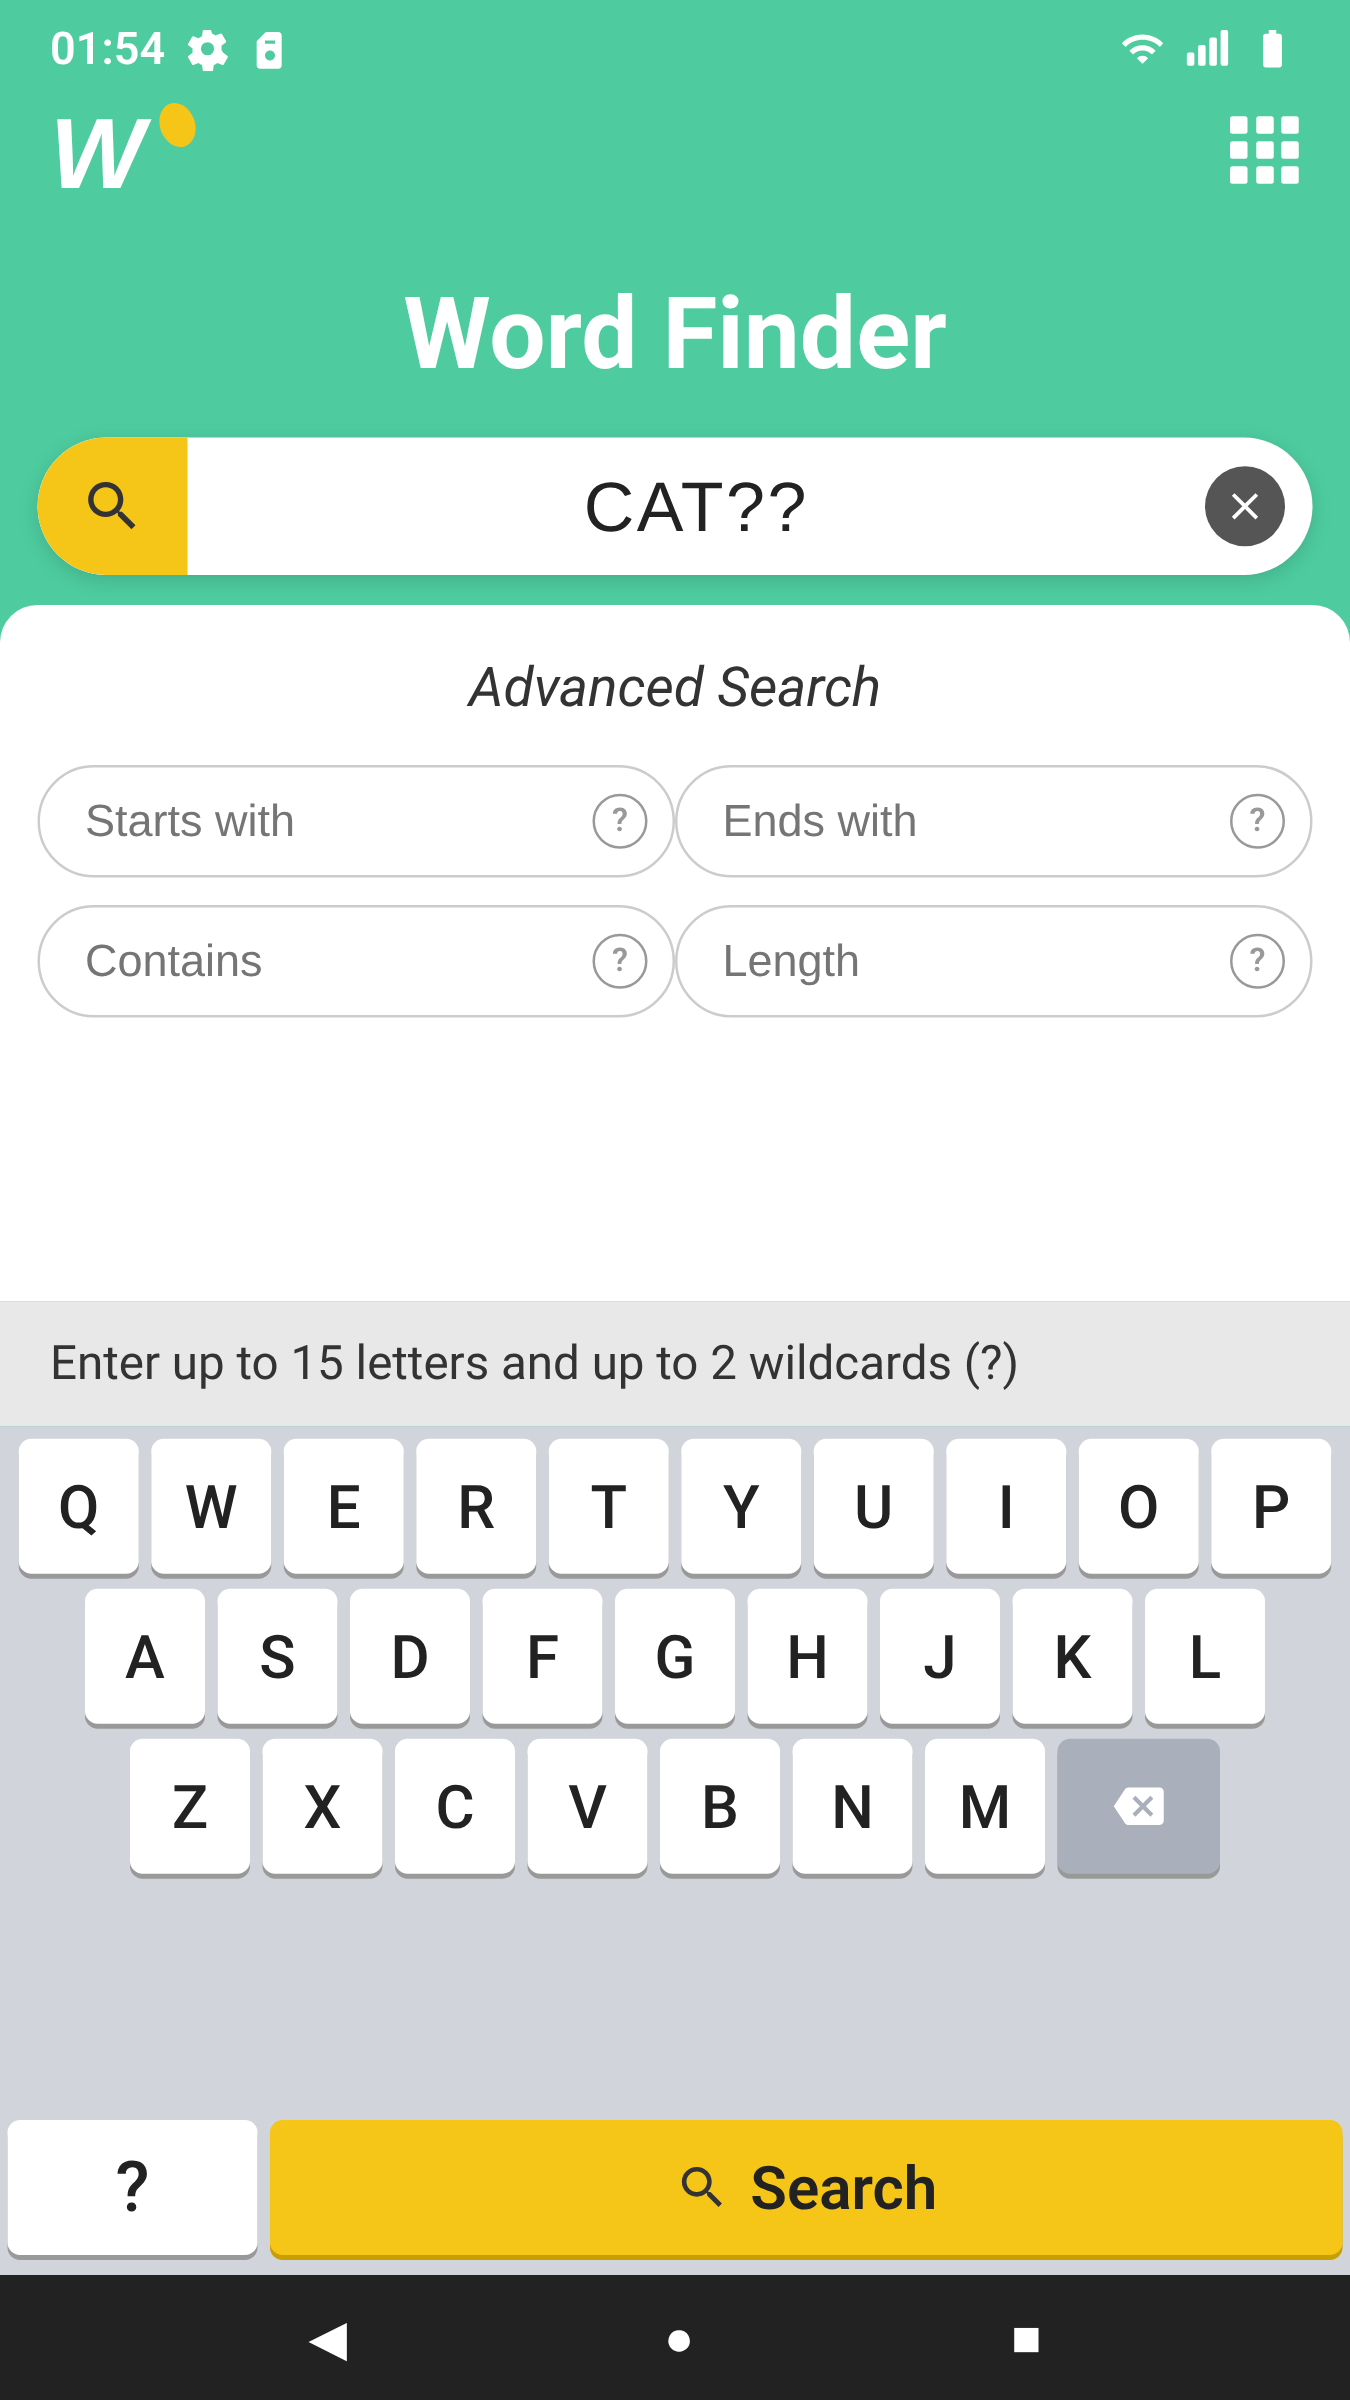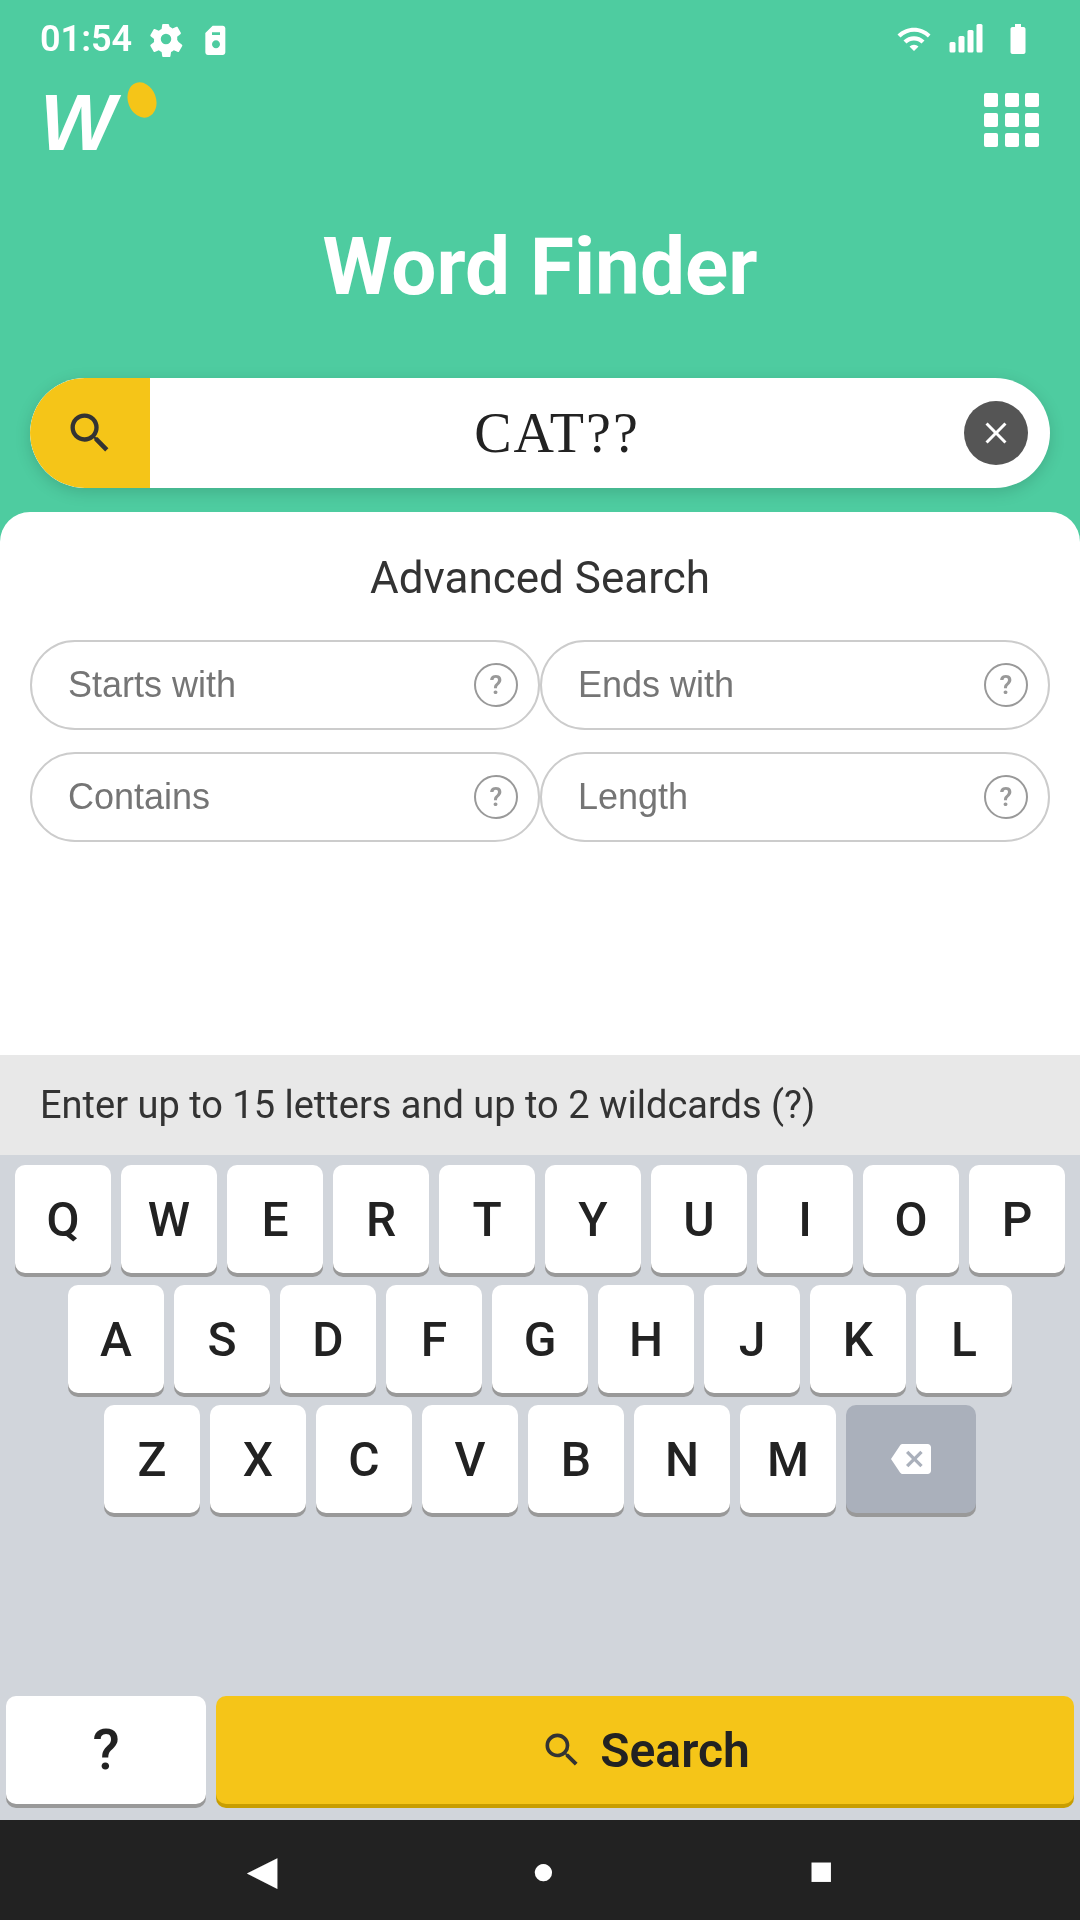--- a/index.html
+++ b/index.html
@@ -49,21 +49,21 @@
       background: white;
       border-radius: 2px;
     }
 
     
     .app-title {
       text-align: center;
       color: white;
       font-size: 80px;
       font-weight: 700;
-      padding: 40px 40px 64px;
+      padding: 40px 40px 36px;
     }
 
     
     .search-bar-container {
       padding: 0 30px 0;
       position: relative;
     }
     .search-bar {
       display: flex;
       align-items: center;
@@ -90,21 +90,20 @@
     .search-input-field {
       flex: 1;
       border: none;
       outline: none;
       font-size: 56px;
       font-weight: 500;
       text-align: center;
       color: #222;
       background: transparent;
       letter-spacing: 2px;
-      font-family: Liberation Serif, serif;
     }
     .search-clear-btn {
       width: 64px;
       height: 64px;
       background: #555;
       border-radius: 50%;
       display: flex;
       align-items: center;
       justify-content: center;
       margin-right: 22px;
@@ -119,20 +118,21 @@
       border-radius: 30px 30px 0 0;
       padding: 40px 30px 20px;
       flex: 1;
     }
     .advanced-title {
       text-align: center;
       font-size: 44px;
       color: #333;
       margin-bottom: 36px;
       font-weight: 400;
+      font-style: italic;
     }
     .filter-row {
       display: flex;
       margin-bottom: 22px;
     }
     .filter-input-container {
       flex: 1;
       position: relative;
       display: flex;
       align-items: center;

